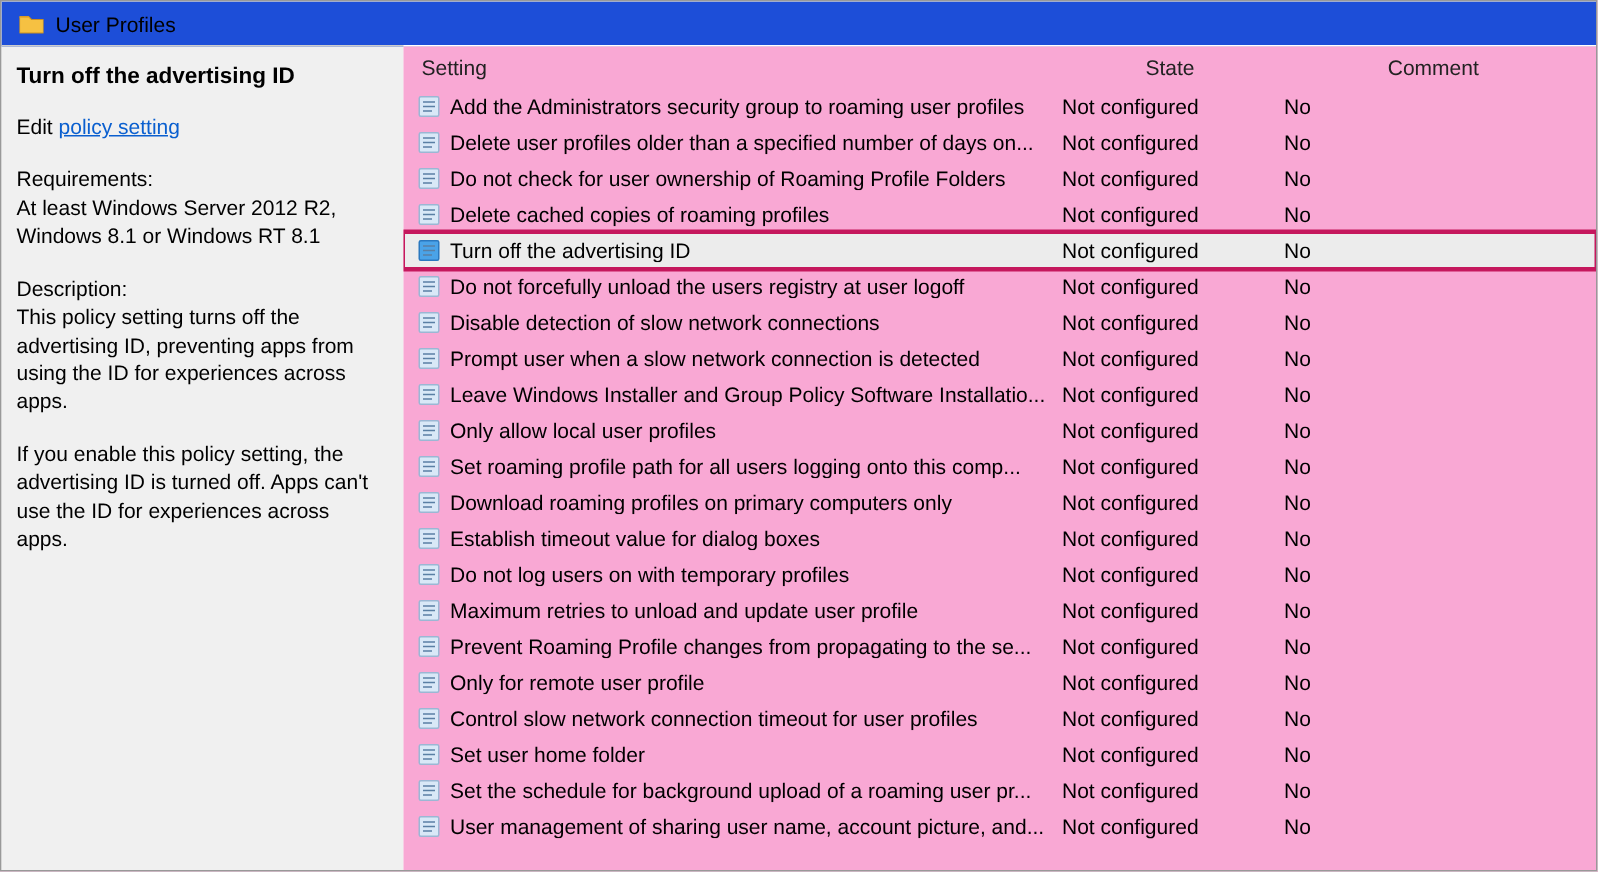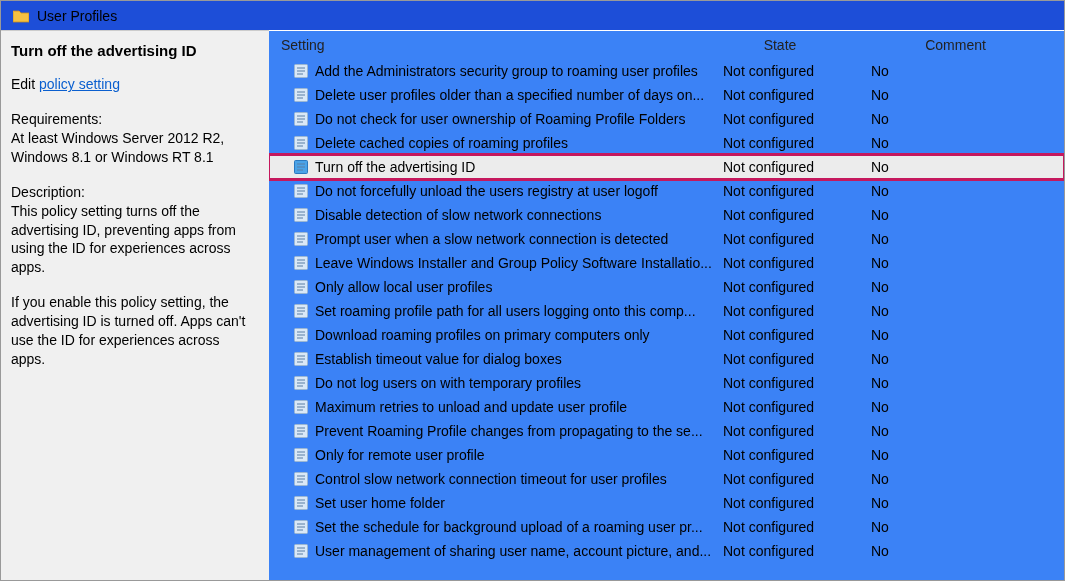--- a/index.html
+++ b/index.html
@@ -52,21 +52,21 @@
     font-weight: 700;
     font-size: 15px;
     margin-bottom: 14px;
   }
   .left-pane .edit-line { margin-bottom: 16px; }
   .left-pane a { color: #0a5fcf; text-decoration: underline; margin-top: 30px; }
   .left-pane .block { margin-bottom: 16px; }
   .right-pane {
     flex: 1;
     position: relative;
-    background: #3b82f6;
+    background: #f9a8d4;
   }
   .columns {
     display: flex;
     height: 28px;
     align-items: center;
     font-size: 14px;
     color: #222;
     padding-left: 4px;
   }
   .col-setting { width: 432px; padding-left: 8px; }
@@ -74,21 +74,21 @@
   .col-comment { flex: 1; text-align: center; padding-right: 8px; }
   .list {
     height: calc(100% - 28px);
     overflow-y: scroll;
   }
   .row {
     display: flex;
     align-items: center;
     height: 24px;
     font-size: 14px;
-    padding-left: 20px;
+    padding-left: 5px;
     white-space: nowrap;
   }
   .row .c1 {
     width: 432px;
     display: flex;
     align-items: center;
     overflow: hidden;
   }
   .row .c1 .label {
     overflow: hidden;

